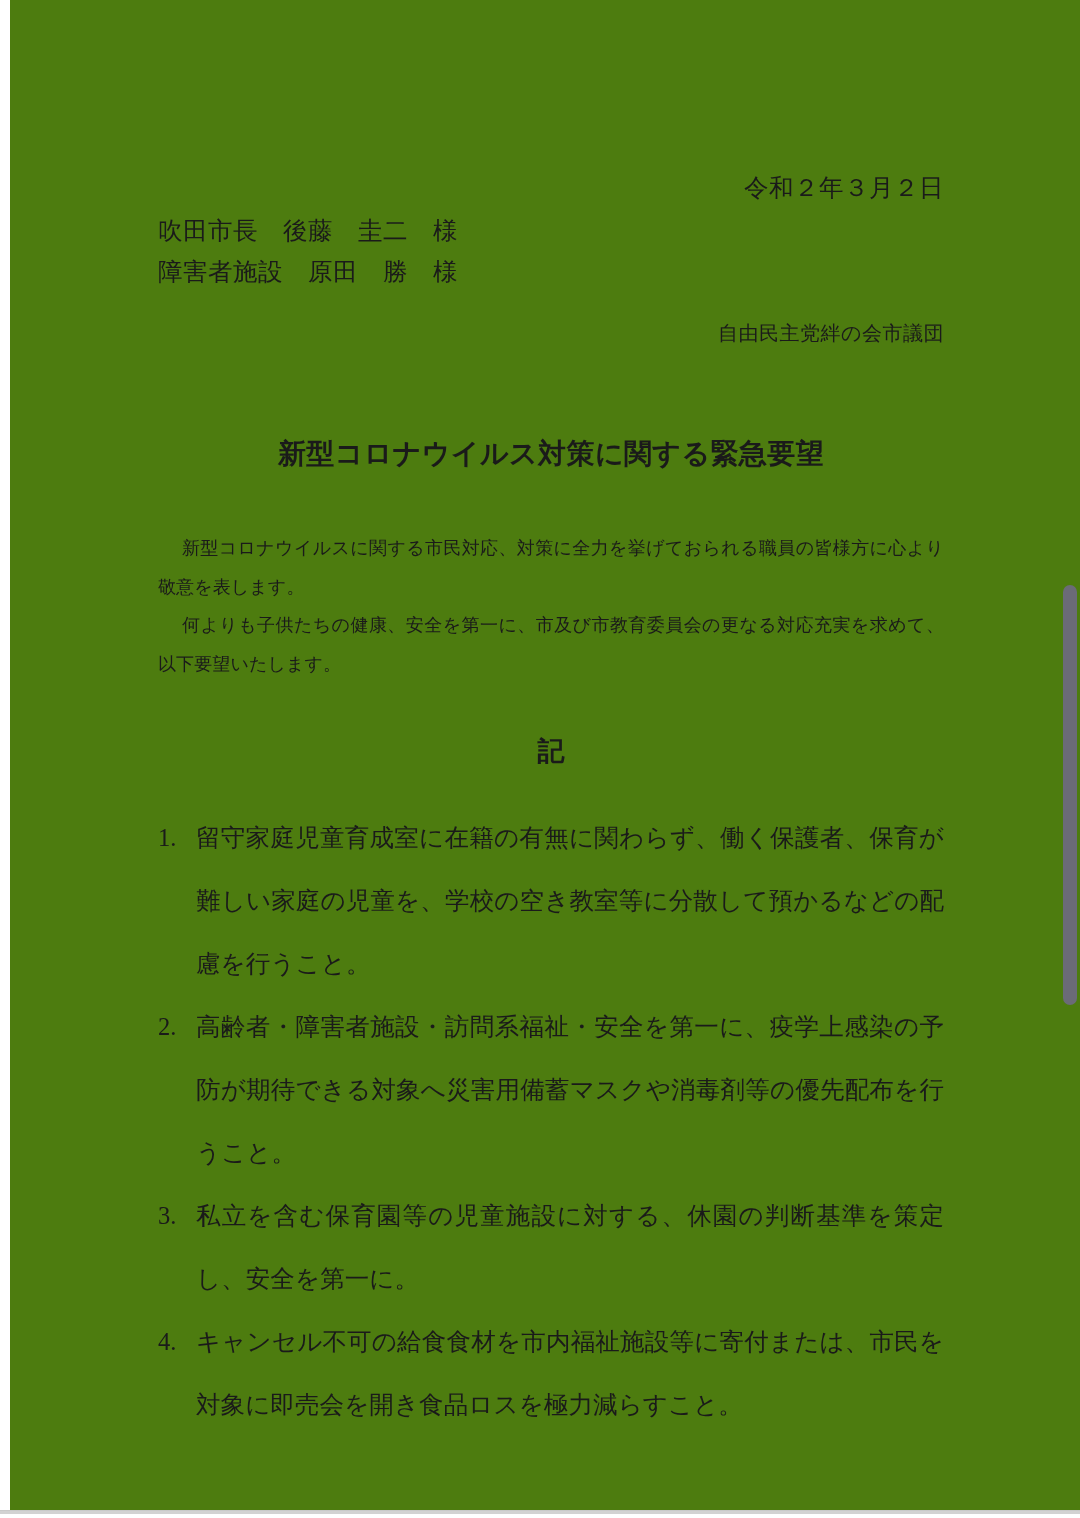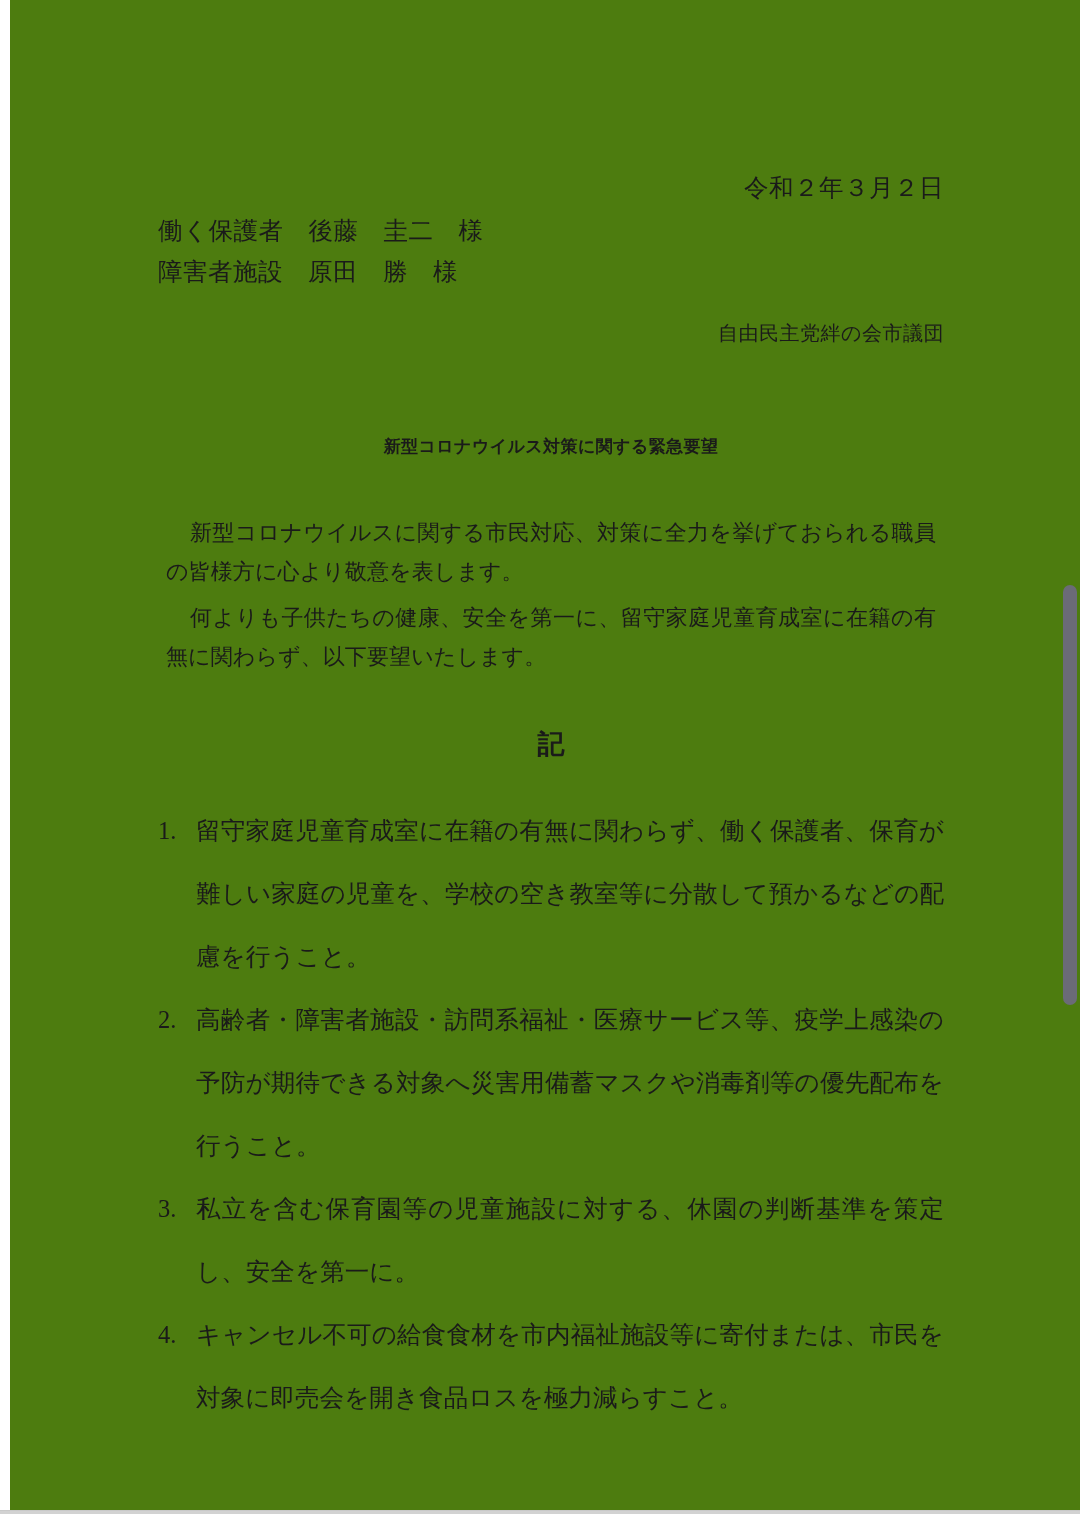--- a/index.html
+++ b/index.html
@@ -78,40 +78,40 @@
     font-size: 20px;
     line-height: 40px;
     margin-top: 21px;
     letter-spacing: 0.5px;
     white-space: nowrap;
   }
 
   
   .doc-title {
     text-align: center;
-    font-size: 17px;
+    font-size: 28px;
     font-weight: bold;
     margin-top: 82px;
     letter-spacing: 0.4px;
     white-space: nowrap;
   }
 
   
   .body-block {
     margin-top: 56px;
   }
 
   .para {
-    font-size: 22px;
+    font-size: 18px;
     line-height: 38.5px;
     text-align: justify;
     text-justify: inter-character;
     text-indent: 24px;
     letter-spacing: 0.1px;
-    margin: 8px;
+    margin: 0;
   }
 
   
   .ki-heading {
     text-align: center;
     font-size: 27px;
     font-weight: bold;
     margin-top: 50px;
     letter-spacing: 0;
   }
@@ -170,43 +170,43 @@
 </head>
 <body>
 
 <div class="viewer">
 
   <div class="page">
     <div class="content">
 
       <div class="doc-date">令和２年３月２日</div>
 
-      <div class="addressee first">働く保護者　後藤　圭二　様</div>
+      <div class="addressee first">吹田市長　後藤　圭二　様</div>
 
       <div class="addressee">障害者施設　原田　勝　様</div>
 
       <div class="sender">自由民主党絆の会市議団</div>
 
       <h1 class="doc-title">新型コロナウイルス対策に関する緊急要望</h1>
 
       <div class="body-block">
         <p class="para">新型コロナウイルスに関する市民対応、対策に全力を挙げておられる職員の皆様方に心より敬意を表します。</p>
-        <p class="para">何よりも子供たちの健康、安全を第一に、留守家庭児童育成室に在籍の有無に関わらず、以下要望いたします。</p>
+        <p class="para">何よりも子供たちの健康、安全を第一に、市及び市教育委員会の更なる対応充実を求めて、以下要望いたします。</p>
       </div>
 
       <div class="ki-heading">記</div>
 
       <ol class="req-list">
         <li class="req-item">
           <span class="req-num">1.</span>
           <span class="req-text">留守家庭児童育成室に在籍の有無に関わらず、働く保護者、保育が難しい家庭の児童を、学校の空き教室等に分散して預かるなどの配慮を行うこと。</span>
         </li>
         <li class="req-item">
           <span class="req-num">2.</span>
-          <span class="req-text">高齢者・障害者施設・訪問系福祉・医療サービス等、疫学上感染の予防が期待できる対象へ災害用備蓄マスクや消毒剤等の優先配布を行うこと。</span>
+          <span class="req-text">高齢者・障害者施設・訪問系福祉・安全を第一に、疫学上感染の予防が期待できる対象へ災害用備蓄マスクや消毒剤等の優先配布を行うこと。</span>
         </li>
         <li class="req-item">
           <span class="req-num">3.</span>
           <span class="req-text">私立を含む保育園等の児童施設に対する、休園の判断基準を策定し、安全を第一に。</span>
         </li>
         <li class="req-item">
           <span class="req-num">4.</span>
           <span class="req-text">キャンセル不可の給食食材を市内福祉施設等に寄付または、市民を対象に即売会を開き食品ロスを極力減らすこと。</span>
         </li>
 

